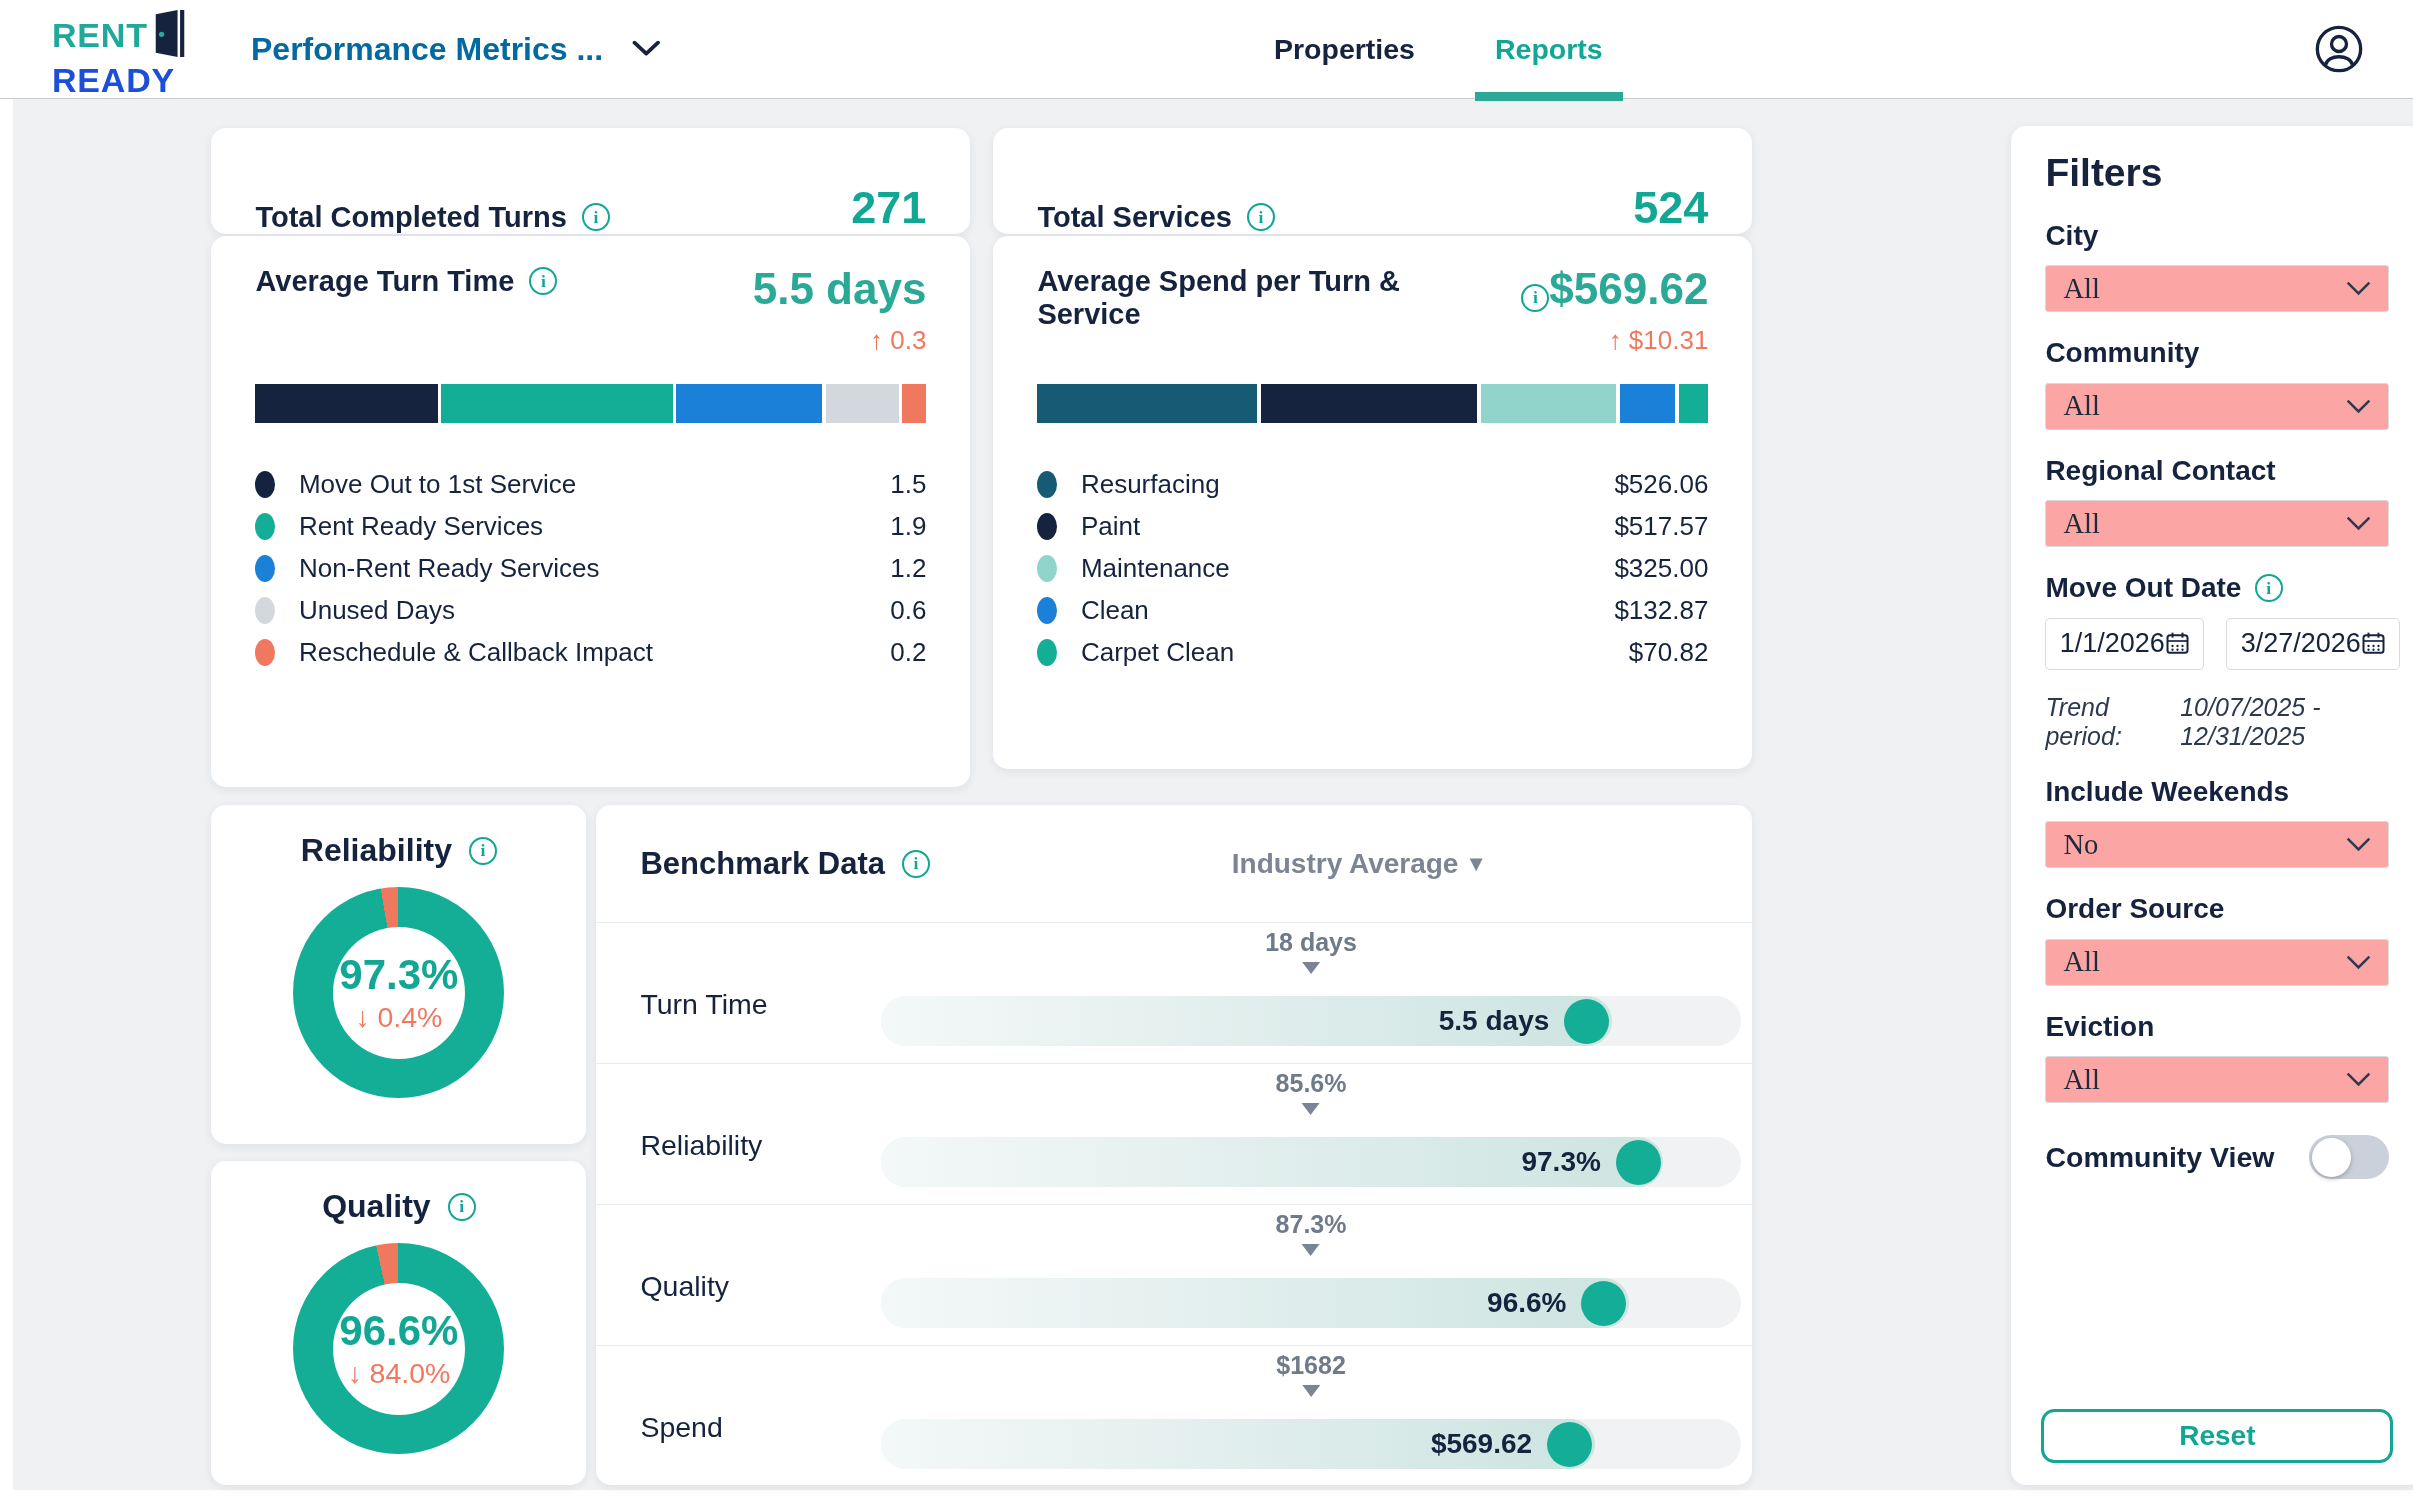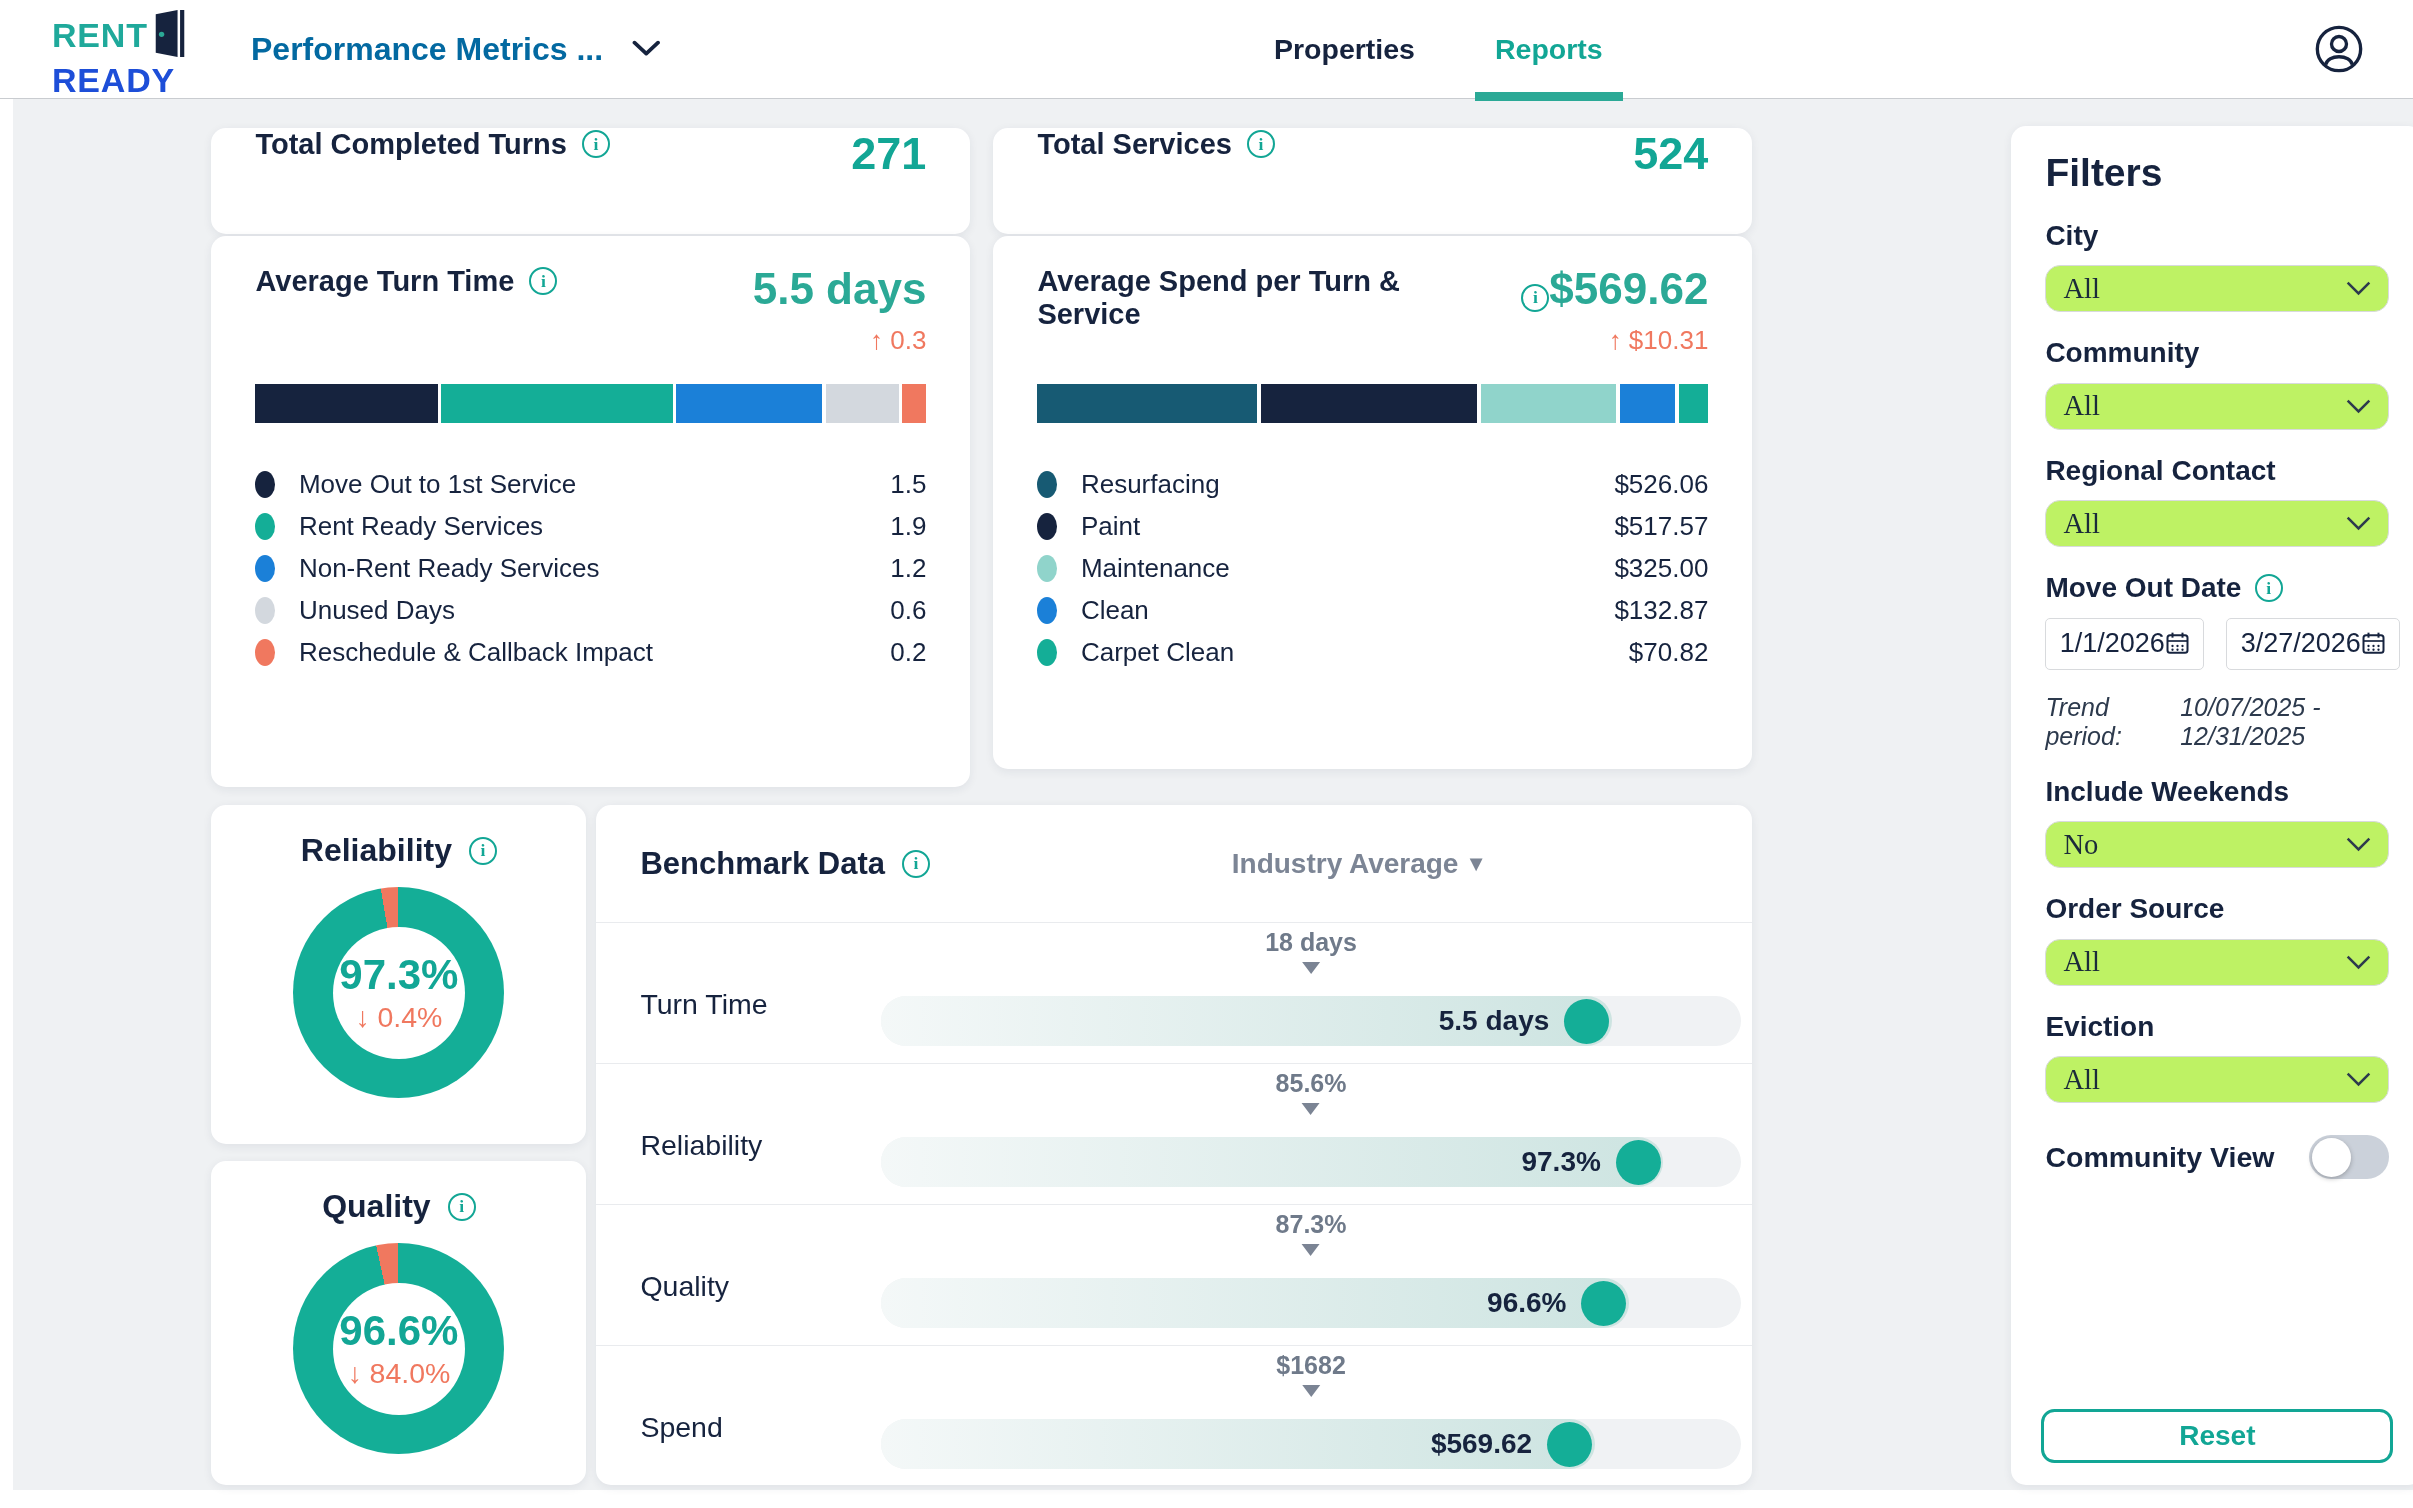--- a/index.html
+++ b/index.html
@@ -23,21 +23,21 @@
   .tab .underline { position:absolute; bottom:-1.7px; left:-20px; right:-20px; height:8.4px; background:#2BA996; }
   .avatar { position:absolute; right:49px; top:24px; width:50px; height:50px; cursor:pointer; }
 
   
   .canvas { position:absolute; left:13.4px; top:99px; right:0; bottom:18.4px; background:#EFF1F3; }
 
   .card { position:absolute; background:#fff; border-radius:15px;
           box-shadow:0 2.5px 10px rgba(23,36,64,0.07); }
 
   
-  .summary { display:flex; align-items:flex-start; justify-content:space-between; padding:0 44px; }
+  .summary { display:flex; align-items:flex-end; justify-content:space-between; padding:0 44px; }
   .card-title { font-size:29px; font-weight:700; color:#16233E; display:flex; align-items:center; gap:15px; }
   .big-value { font-size:45px; font-weight:700; color:#12A695; }
 
   .info { width:28px; height:28px; border:2.5px solid #12A695; border-radius:50%; color:#12A695;
           display:inline-flex; align-items:center; justify-content:center; flex:none;
           font:700 17.6px "Liberation Serif", serif; cursor:pointer; }
 
   
   .metric { padding:28.5px 44px 0 44px; }
   .metric-head { display:flex; justify-content:space-between; align-items:flex-start; }
@@ -83,21 +83,21 @@
   .bench-fill { position:absolute; left:0; top:0; bottom:0; border-radius:25px;
                 background:linear-gradient(90deg,#F4F8F8 0%, #CDE4E1 100%);
                 display:flex; align-items:center; justify-content:flex-end; gap:15px; }
   .bench-value { font-weight:700; font-size:28px; color:#16233E; white-space:nowrap; }
   .bench-dot { width:45px; height:45px; border-radius:50%; flex:none; margin-right:2.5px; }
 
   
   .filters { padding:25px 34px; }
   .filters-title { font-size:39px; font-weight:700; }
   .f-label { font-size:28px; font-weight:700; margin:25px 0 13.4px 0; display:flex; align-items:center; gap:13.4px; }
-  .select-box { height:47px; border:1.7px solid #D8DADD; border-radius:15px; background:#bef264;
+  .select-box { height:47px; border:1.7px solid #D8DADD; border-radius:3px; background:#fca5a5;
                 display:flex; align-items:center; padding:16px 17px; cursor:pointer; }
   .select-value { font:28.5px "Liberation Serif", serif; color:#1b2b3a; }
   .select-box svg { margin-left:auto; }
   .date-row { display:flex; gap:22px; }
   .date-box { flex:1; height:52px; border:1.7px solid #D8DADD; border-radius:5px; background:#fff;
               display:flex; align-items:center; padding:0 13.4px; font-size:27px; color:#16233E; cursor:text; }
   .date-box svg { margin-left:auto; cursor:pointer; }
   .trend { display:flex; gap:22px; margin-top:23.5px; font-style:italic; font-size:25px; color:#2d3a4d; }
   .cv-row { display:flex; align-items:center; justify-content:space-between; margin-top:32px; }
   .cv-label { font-size:28.5px; font-weight:700; }

